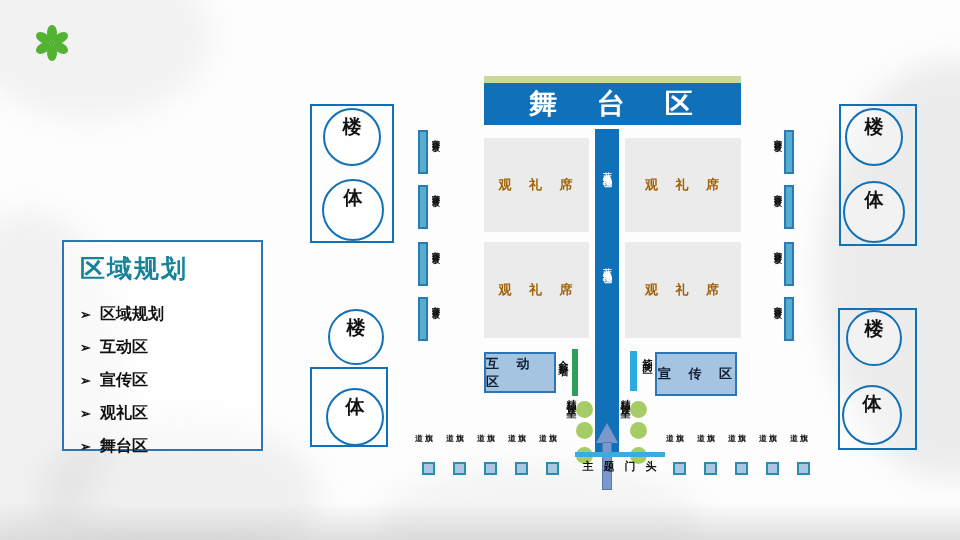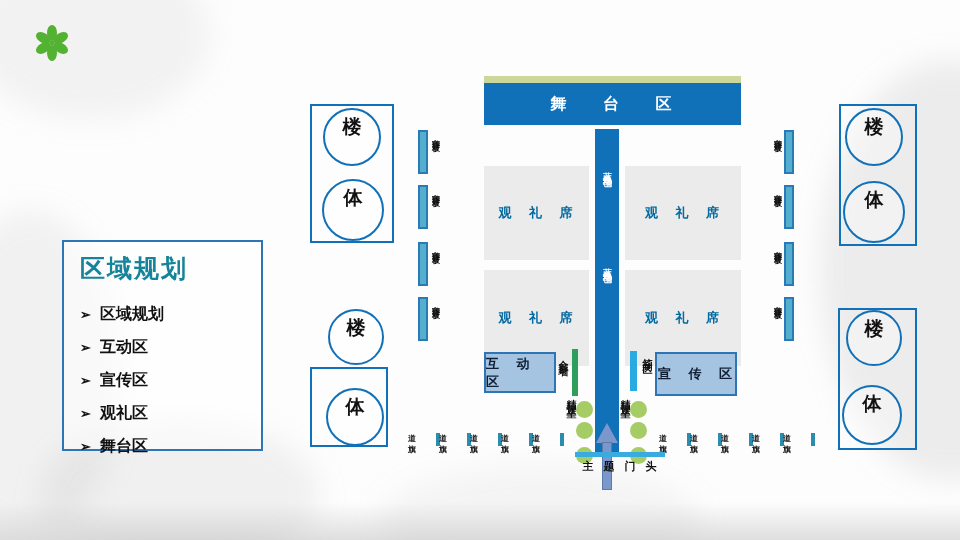--- a/index.html
+++ b/index.html
@@ -22,25 +22,25 @@
     border:2px solid #2e75b6; background:rgba(255,255,255,.55); padding:10px 0 0 16px; }
   .legend-title { font-size:25px; font-weight:bold; color:#15839a; letter-spacing:2px; }
   .legend-list { list-style:none; margin-top:13px; }
   .legend-list li { display:flex; align-items:center; gap:9px; height:33px;
     font-size:16px; font-weight:bold; color:#111; }
   .bullet { font-size:13px; color:#111; }
 
   
   .accent-strip { position:absolute; left:484px; top:76px; width:257px; height:7px; background:#cbd89a; }
   .stage-bar { position:absolute; left:484px; top:83px; width:257px; height:42px; background:#1171b8;
-    color:#fff; font-size:16px; font-weight:bold; display:flex; align-items:center; justify-content:center;
+    color:#fff; font-size:28px; font-weight:bold; display:flex; align-items:center; justify-content:center;
     word-spacing:26px; letter-spacing:3px; }
 
   .seat { position:absolute; background:#ebebeb; display:flex; align-items:center; justify-content:center;
-    font-size:13px; font-weight:bold; color:#0369a1; word-spacing:10px; letter-spacing:2px;margin-top:28px; }
+    font-size:13px; font-weight:bold; color:#a16207; word-spacing:10px; letter-spacing:2px; }
 
   .carpet { position:absolute; left:595px; top:129px; width:24px; height:326px; background:#1171b8; z-index:1; }
   .carpet-label { position:absolute; left:50%; transform:translateX(-50%); writing-mode:vertical-rl;
     color:#fff; font-size:9px; font-weight:bold; letter-spacing:2px; line-height:1; }
 
   
   .board { position:absolute; display:flex; gap:3px; align-items:flex-start; }
   .board-bar { width:10px; height:44px; background:#55aecd; border:2px solid #2a7bb5; }
   .board-lbl { writing-mode:vertical-rl; font-size:8px; font-weight:bold; color:#111;
     letter-spacing:2px; line-height:1; padding-top:2px; }
@@ -61,21 +61,21 @@
   .signin-bar { position:absolute; left:630px; top:351px; width:7px; height:40px; background:#29abe2; }
 
   
   .spirit { position:absolute; width:28px; height:78px; }
   .spirit-text { position:absolute; left:0; top:0; writing-mode:vertical-rl; font-size:10px;
     font-weight:bold; color:#111; letter-spacing:3px; line-height:1; z-index:2; }
   .spirit-dot { position:absolute; width:17px; height:17px; border-radius:50%; background:#a6cc66; z-index:1; }
 
   
   .flag-row { position:absolute; display:flex; gap:4px; }
-  .flag-unit { width:27px; display:flex; flex-direction:row; align-items:flex-start; gap:18px; }
+  .flag-unit { width:27px; display:flex; flex-direction:column; align-items:flex-end; gap:18px; }
   .flag-lbl { font-size:8px; font-weight:bold; color:#111; letter-spacing:2px; }
   .flag-sq { width:13px; height:13px; background:#a9c6e3; border:2px solid #2c8cad; }
 
   
   .gate-line { position:absolute; left:575px; top:452px; width:90px; height:5px; background:#3aabdf; z-index:3; }
   .gate-label { position:absolute; left:573px; top:459px; width:94px; text-align:center;
     font-size:11px; font-weight:bold; color:#111; word-spacing:5px; letter-spacing:1px; z-index:3; }
   .arrow-tail { position:absolute; left:602px; top:442px; width:10px; height:48px;
     background:#7b97cb; border:1px solid #5a7aaa; z-index:2; }
   .arrow-head { position:absolute; left:596px; top:423px; width:0; height:0; z-index:2;

